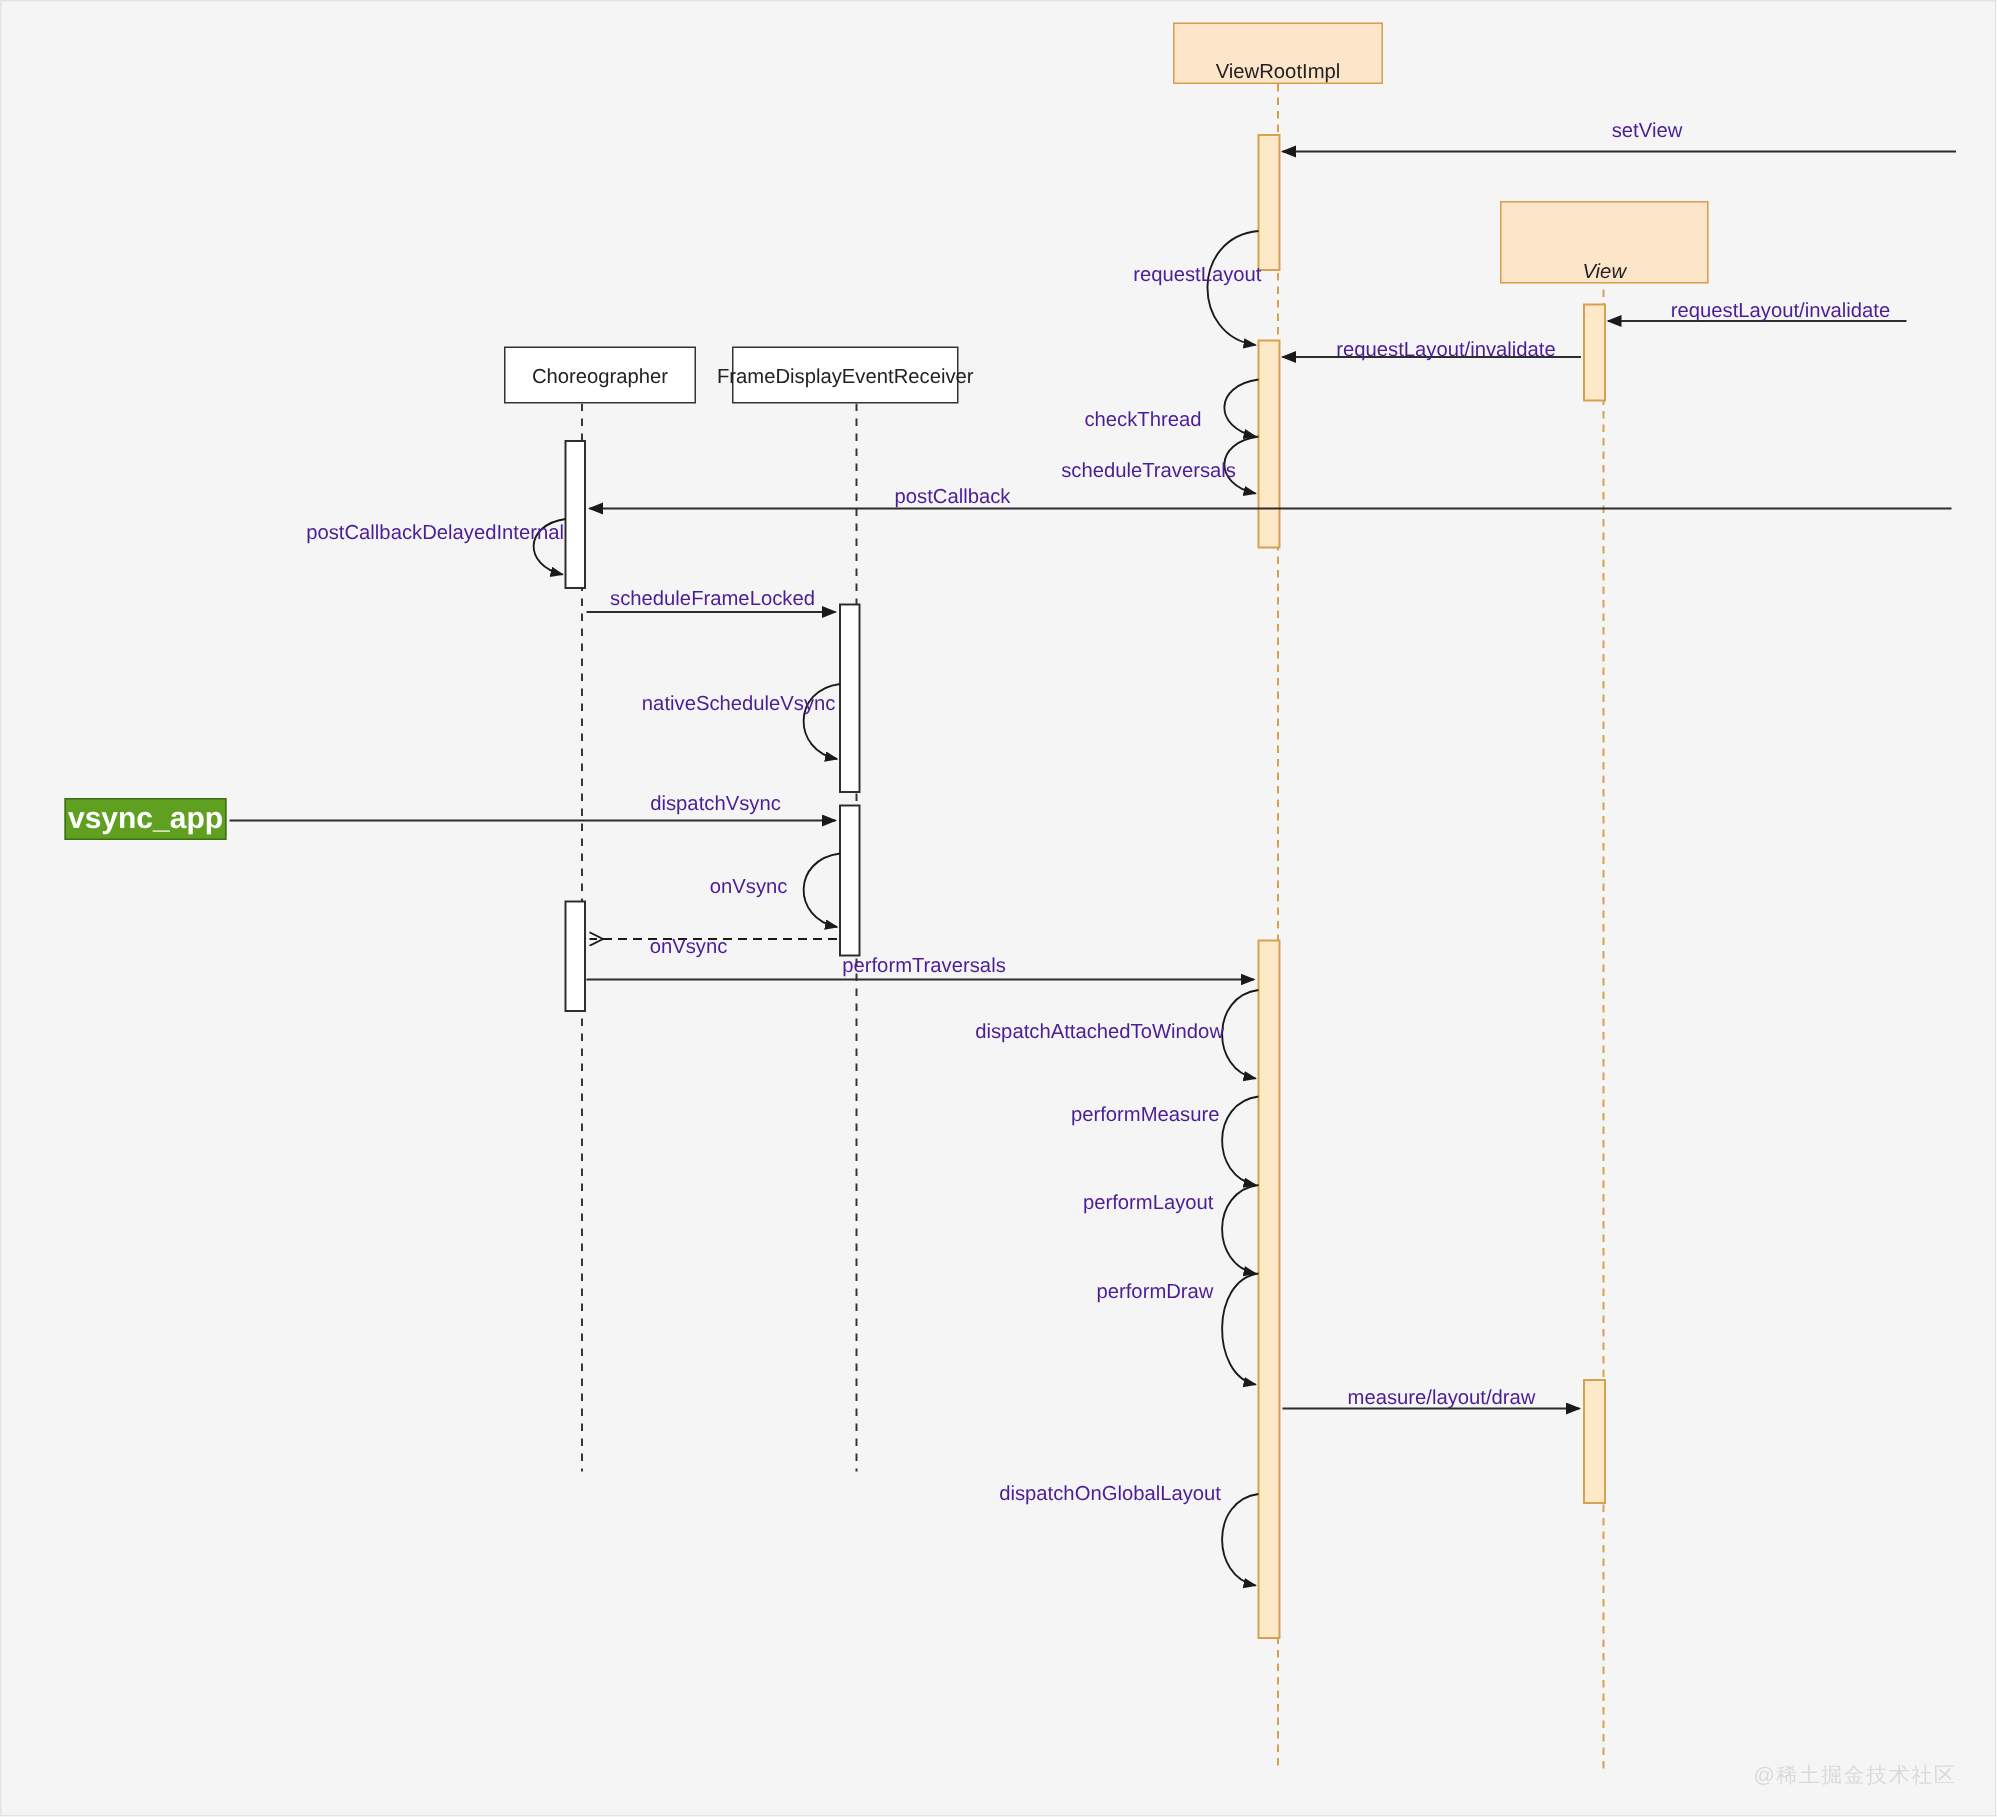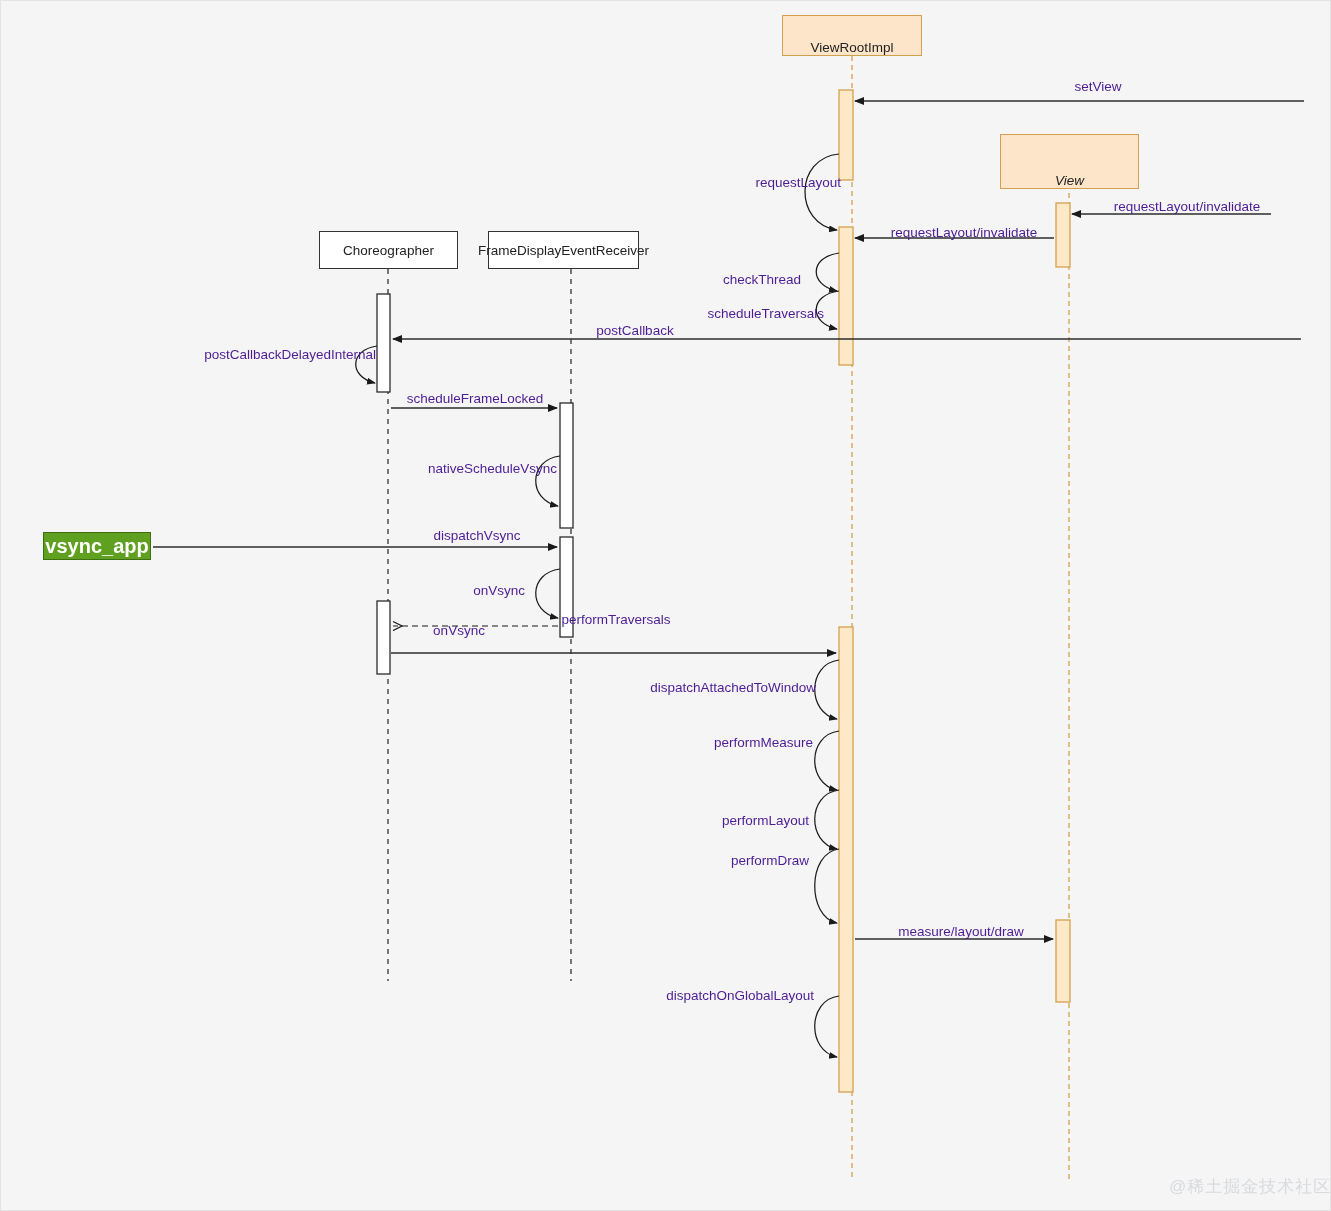--- a/index.html
+++ b/index.html
@@ -59,21 +59,21 @@
     justify-content: center;
     font-size: 20px;
     font-weight: bold;
     color: #ffffff;
     background: #5fa020;
     border: 1.4px solid #3d6e12;
     white-space: nowrap;
   }
   .watermark {
     position: absolute;
-    font-size: 17px;
+    font-size: 14px;
     color: #d8dade;
     white-space: nowrap;
     letter-spacing: 1px;
   }
 </style>
 </head>
 <body>
 
 <div id="canvas">
 
@@ -123,21 +123,21 @@
         <line x1="390" y1="652" x2="835" y2="652" stroke="#2d2d2d" stroke-width="1.35" marker-end="url(#arrowFilled)"></line>
         <path d="M838,659 C806,663 806,712 836,718" fill="none" stroke="#1a1a1a" stroke-width="1.25" marker-end="url(#arrowFilledSmall)"></path>
         <path d="M838,730 C806,734 806,783 836,789" fill="none" stroke="#1a1a1a" stroke-width="1.25" marker-end="url(#arrowFilledSmall)"></path>
         <path d="M838,789 C806,793 806,842 836,848" fill="none" stroke="#1a1a1a" stroke-width="1.25" marker-end="url(#arrowFilledSmall)"></path>
         <path d="M838,848 C806,852 806,916 836,922" fill="none" stroke="#1a1a1a" stroke-width="1.25" marker-end="url(#arrowFilledSmall)"></path>
         <line x1="854" y1="938" x2="1052" y2="938" stroke="#2d2d2d" stroke-width="1.35" marker-end="url(#arrowFilled)"></line>
         <path d="M838,995 C806,999 806,1050 836,1056" fill="none" stroke="#1a1a1a" stroke-width="1.25" marker-end="url(#arrowFilledSmall)"></path>
       </g>
   </svg>
 
-  <div class="participant plain" style="left:318px; top:230px; width:139px; height:38px;">
+  <div class="participant plain" style="left:335px; top:230px; width:128px; height:38px;">
     <span>Choreographer</span>
   </div>
   <div class="participant plain" style="left:487px; top:230px; width:151px; height:38px;">
     <span>FrameDisplayEventReceiver</span>
   </div>
   <div class="participant orange" style="left:781px; top:14px; width:140px; height:41px;">
     <span>ViewRootImpl</span>
   </div>
   <div class="participant orange" style="left:999px; top:133px; width:139px; height:55px;font-style:italic;">
     <span>View</span>
@@ -154,23 +154,23 @@
       <div class="msg-label center" style="left: 963px; top: 225px;">requestLayout/invalidate</div>
       <div class="msg-label right" style="left: 800px; top: 272px;">checkThread</div>
       <div class="msg-label right" style="left: 823px; top: 306px;">scheduleTraversals</div>
       <div class="msg-label center" style="left: 634px; top: 323px;">postCallback</div>
       <div class="msg-label right" style="left: 375px; top: 347px;">postCallbackDelayedInternal</div>
       <div class="msg-label center" style="left: 474px; top: 391px;">scheduleFrameLocked</div>
       <div class="msg-label right" style="left: 556px; top: 461px;">nativeScheduleVsync</div>
       <div class="msg-label center" style="left: 476px; top: 528px;">dispatchVsync</div>
       <div class="msg-label right" style="left: 524px; top: 583px;">onVsync</div>
       <div class="msg-label center" style="left: 458px; top: 623px;">onVsync</div>
-      <div class="msg-label center" style="left: 615px; top: 612px;">performTraversals</div>
+      <div class="msg-label center" style="left: 615px; top: 636px;">performTraversals</div>
       <div class="msg-label right" style="left: 815px; top: 680px;">dispatchAttachedToWindow</div>
       <div class="msg-label right" style="left: 812px; top: 735px;">performMeasure</div>
-      <div class="msg-label right" style="left: 808px; top: 794px; margin-top: 19px;">performLayout</div>
+      <div class="msg-label right" style="left: 808px; top: 794px;">performLayout</div>
       <div class="msg-label right" style="left: 808px; top: 853px;">performDraw</div>
       <div class="msg-label center" style="left: 960px; top: 924px;">measure/layout/draw</div>
       <div class="msg-label right" style="left: 813px; top: 988px;">dispatchOnGlobalLayout</div>
     </div>
 
   <div class="watermark" style="left:1168px; top:1174px;">@稀土掘金技术社区</div>
 </div>
 
 </body></html>

